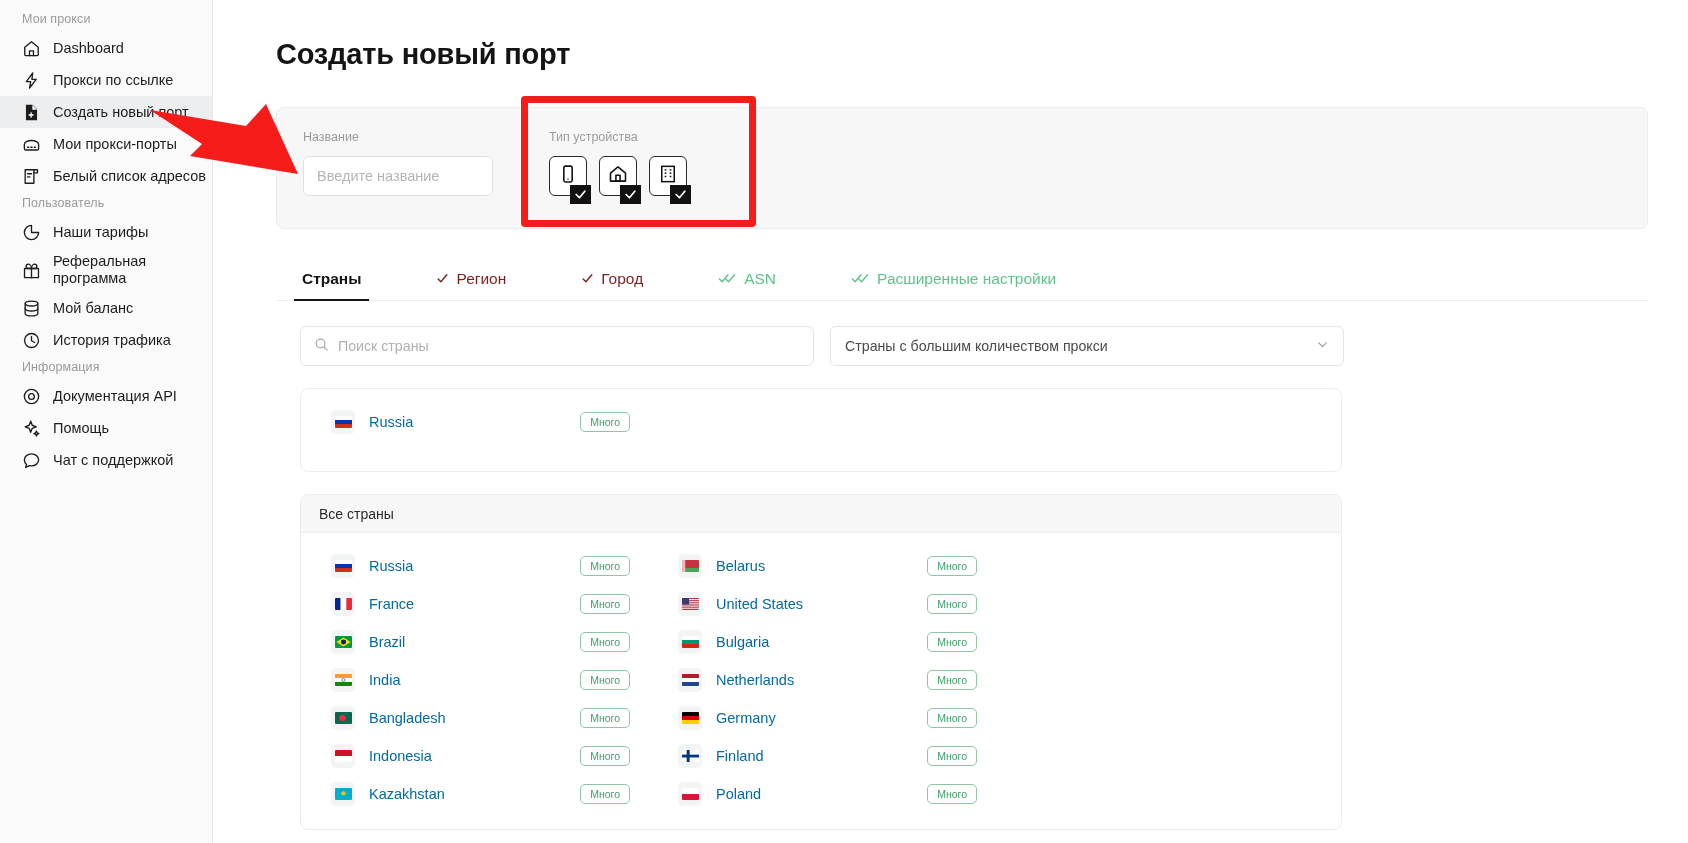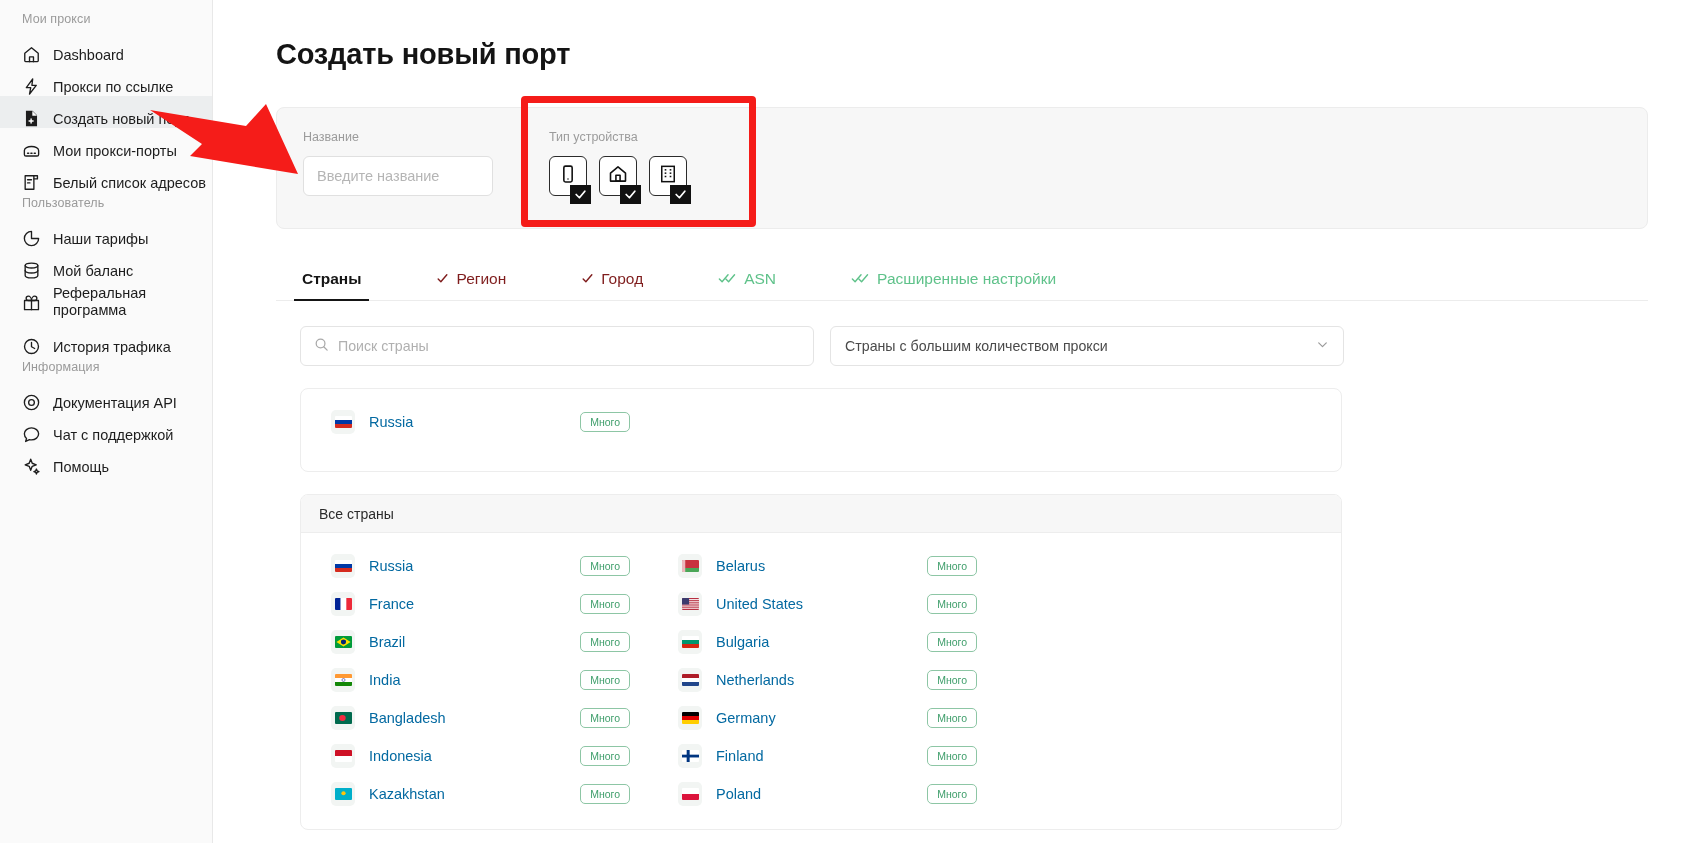--- a/index.html
+++ b/index.html
@@ -23,21 +23,21 @@
     overflow: hidden;
   }
   .side-group-title {
     font-size: 12.5px;
     color: #9a9a9a;
     padding: 4px 0 6px 22px;
     letter-spacing: .1px;
   }
   .side-item {
     display: flex;
-    align-items: flex-end;
+    align-items: center;
     gap: 12px;
     height: 32px;
     padding: 0 10px 0 22px;
     color: #1d1d1d;
     font-size: 14.5px;
     cursor: pointer;
     white-space: nowrap;
   }
   .side-item.multiline { height: 44px; align-items: center; }
   .side-item.active { background: #eceeef; }
@@ -321,76 +321,76 @@
       </div>
       <div class="side-group-title">Пользователь</div>
       <div class="side-item">
         <span class="ic">
           <svg viewBox="0 0 24 24" fill="none" stroke="currentColor" stroke-width="1.7" stroke-linecap="round" stroke-linejoin="round">
             <path d="M12 3 a9 9 0 1 0 9 9 h-9 Z"></path>
           </svg>
         </span>
         <span class="side-label">Наши тарифы</span>
       </div>
-      <div class="side-item">
-        <span class="ic">
-          <svg viewBox="0 0 24 24" fill="none" stroke="currentColor" stroke-width="1.7" stroke-linecap="round" stroke-linejoin="round">
-            <ellipse cx="12" cy="5.8" rx="8" ry="3.1"></ellipse>
-            <path d="M4 5.8 v12.4 c0 1.7 3.6 3.1 8 3.1 s8-1.4 8-3.1 V5.8"></path>
-            <path d="M4 12 c0 1.7 3.6 3.1 8 3.1 s8-1.4 8-3.1"></path>
-          </svg>
-        </span>
-        <span class="side-label">Мой баланс</span>
-      </div>
       <div class="side-item multiline">
         <span class="ic">
           <svg viewBox="0 0 24 24" fill="none" stroke="currentColor" stroke-width="1.7" stroke-linecap="round" stroke-linejoin="round">
             <rect x="3.2" y="9.5" width="17.6" height="11.5"></rect>
             <line x1="12" y1="9.5" x2="12" y2="21"></line>
             <path d="M12 9.5 C12 6 9.8 4 8 4 a2.3 2.3 0 0 0 0 5.5 Z"></path>
             <path d="M12 9.5 C12 6 14.2 4 16 4 a2.3 2.3 0 0 1 0 5.5 Z"></path>
           </svg>
         </span>
         <span class="side-label two-line">Реферальная программа</span>
       </div>
       <div class="side-item">
         <span class="ic">
           <svg viewBox="0 0 24 24" fill="none" stroke="currentColor" stroke-width="1.7" stroke-linecap="round" stroke-linejoin="round">
+            <ellipse cx="12" cy="5.8" rx="8" ry="3.1"></ellipse>
+            <path d="M4 5.8 v12.4 c0 1.7 3.6 3.1 8 3.1 s8-1.4 8-3.1 V5.8"></path>
+            <path d="M4 12 c0 1.7 3.6 3.1 8 3.1 s8-1.4 8-3.1"></path>
+          </svg>
+        </span>
+        <span class="side-label">Мой баланс</span>
+      </div>
+      <div class="side-item">
+        <span class="ic">
+          <svg viewBox="0 0 24 24" fill="none" stroke="currentColor" stroke-width="1.7" stroke-linecap="round" stroke-linejoin="round">
             <circle cx="12" cy="12" r="8.8"></circle>
             <polyline points="12,6.8 12,12.3 16,14.5"></polyline>
           </svg>
         </span>
         <span class="side-label">История трафика</span>
       </div>
       <div class="side-group-title">Информация</div>
       <div class="side-item">
         <span class="ic">
           <svg viewBox="0 0 24 24" fill="none" stroke="currentColor" stroke-width="1.7" stroke-linecap="round" stroke-linejoin="round">
             <circle cx="12" cy="12" r="9"></circle>
             <circle cx="12" cy="12" r="3.6"></circle>
           </svg>
         </span>
         <span class="side-label">Документация API</span>
       </div>
       <div class="side-item">
         <span class="ic">
           <svg viewBox="0 0 24 24" fill="none" stroke="currentColor" stroke-width="1.7" stroke-linecap="round" stroke-linejoin="round">
-            <path d="M12 3.6 c5 0 9 3.4 9 7.6 s-4 7.6-9 7.6 a11 11 0 0 1-2.6-.3 L4.6 20.8 l1.1-3.7 C4 15.7 3 13.5 3 11.2 3 7 7 3.6 12 3.6 Z"></path>
-          </svg>
-        </span>
-        <span class="side-label">Чат с поддержкой</span>
-      </div>
-      <div class="side-item">
-        <span class="ic">
-          <svg viewBox="0 0 24 24" fill="none" stroke="currentColor" stroke-width="1.7" stroke-linecap="round" stroke-linejoin="round">
             <path d="M11 2.8 l1.9 5.1 5.1 1.9 -5.1 1.9 -1.9 5.1 -1.9-5.1 -5.1-1.9 5.1-1.9 Z"></path>
             <path d="M18.2 15.2 l.9 2.3 2.3 .9 -2.3 .9 -.9 2.3 -.9-2.3 -2.3-.9 2.3-.9 Z"></path>
           </svg>
         </span>
         <span class="side-label">Помощь</span>
+      </div>
+      <div class="side-item">
+        <span class="ic">
+          <svg viewBox="0 0 24 24" fill="none" stroke="currentColor" stroke-width="1.7" stroke-linecap="round" stroke-linejoin="round">
+            <path d="M12 3.6 c5 0 9 3.4 9 7.6 s-4 7.6-9 7.6 a11 11 0 0 1-2.6-.3 L4.6 20.8 l1.1-3.7 C4 15.7 3 13.5 3 11.2 3 7 7 3.6 12 3.6 Z"></path>
+          </svg>
+        </span>
+        <span class="side-label">Чат с поддержкой</span>
       </div>
     </nav>
 
   <main class="main">
 
     <h1 class="page-title">Создать новый порт</h1>
 
     <section class="config-card">
 
       <div class="cfg-col cfg-col-name">

